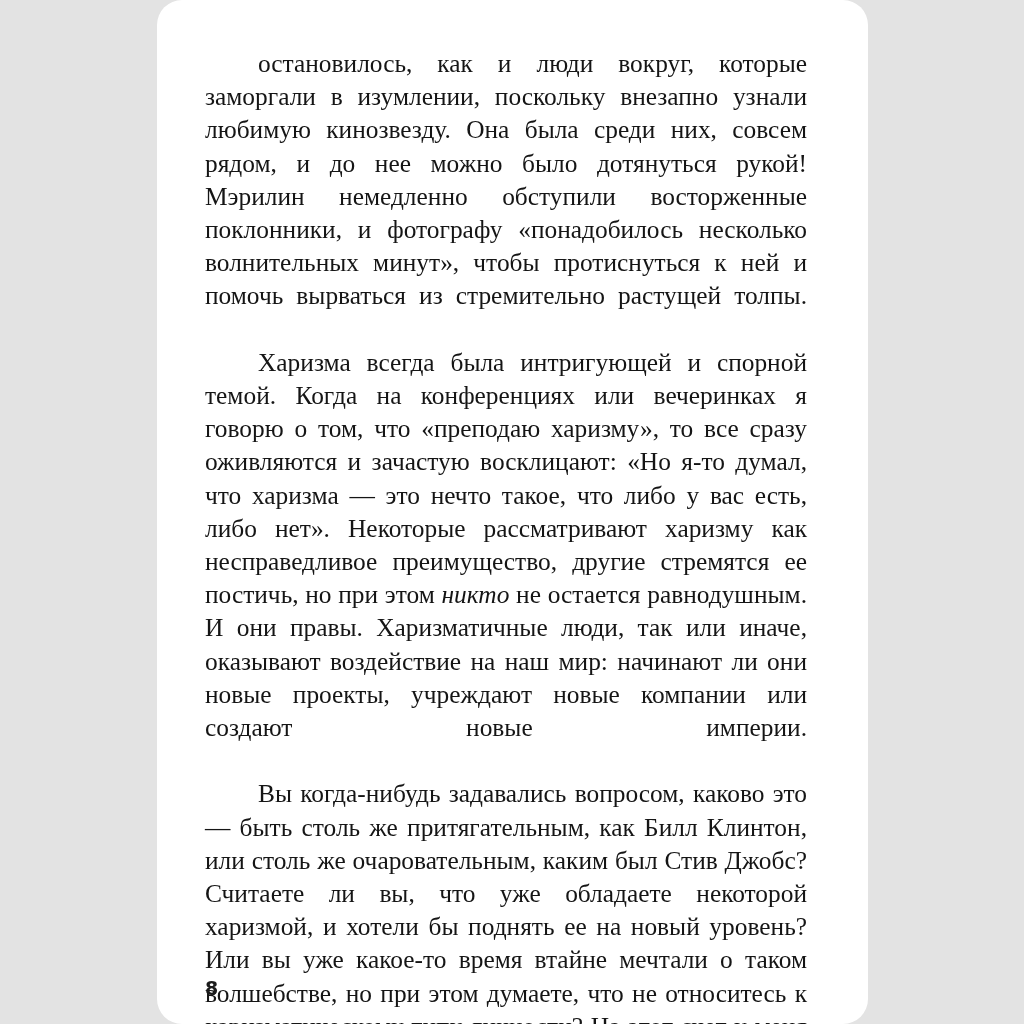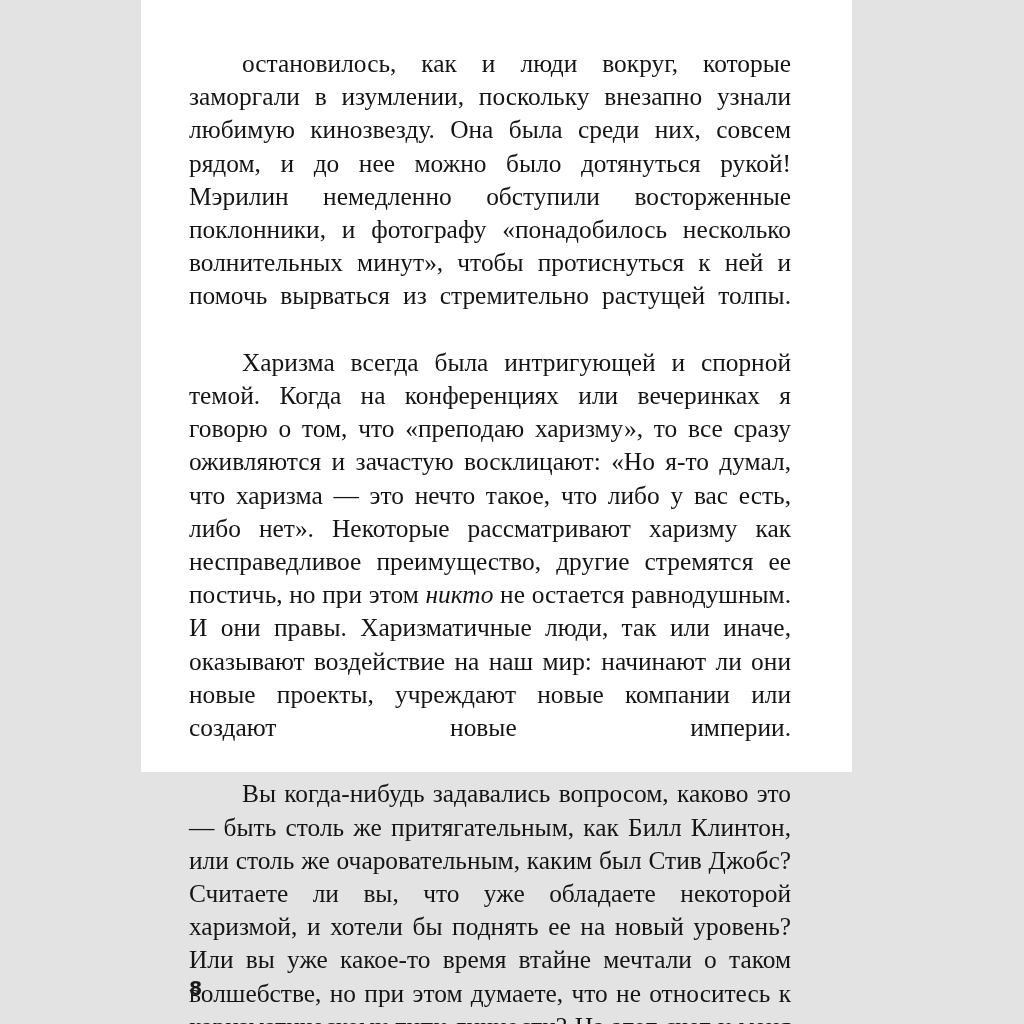--- a/index.html
+++ b/index.html
@@ -15,25 +15,26 @@
   }
 
   #page-root {
     position: relative;
     width: 1024px;
     height: 1024px;
   }
 
   .page-sheet {
     position: absolute;
-    left: 141px;
+    left: 157px;
     top: 0;
     width: 711px;
-    height: 772px;
+    height: 1024px;
     background: #ffffff;
+    border-radius: 25px;
   }
 
   .page-body {
     position: absolute;
     left: 48px;
     top: 47px;
     width: 602px;
   }
 
   .para {

